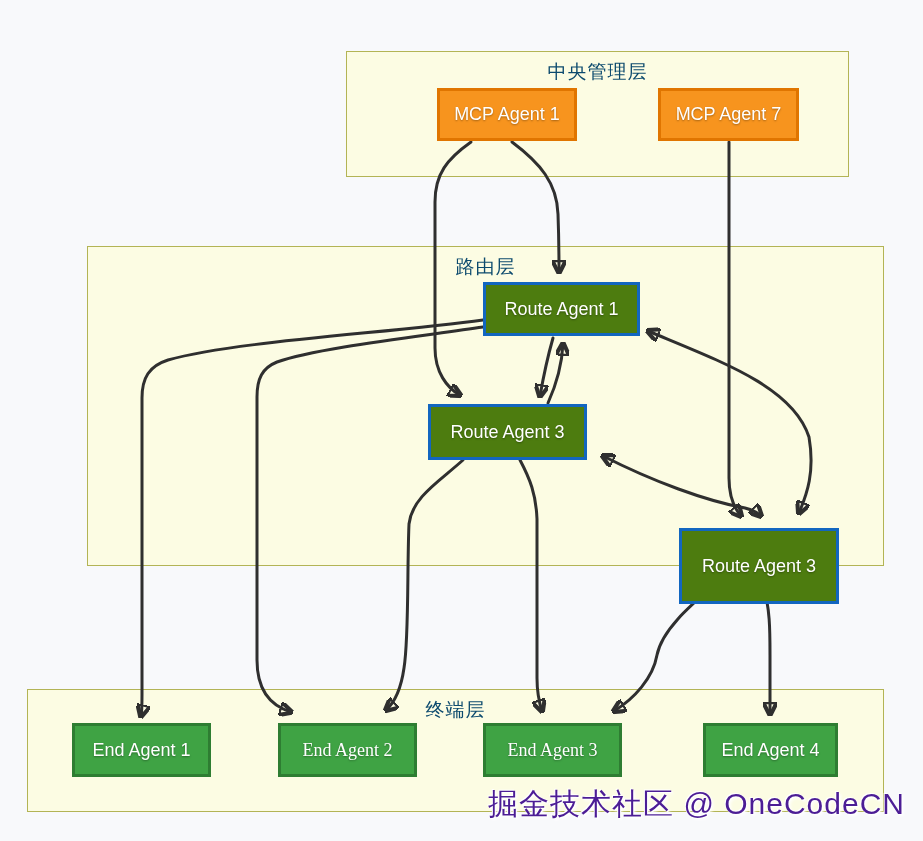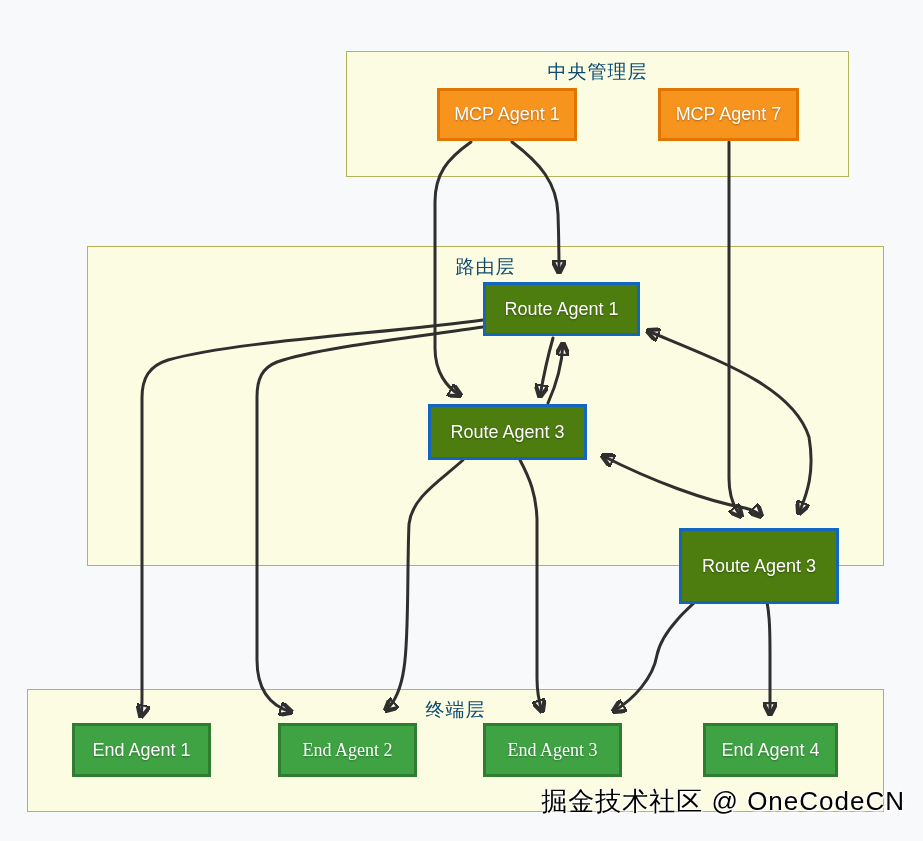--- a/index.html
+++ b/index.html
@@ -26,21 +26,21 @@
   #node-route1{left:483px;top:282px;width:157px;height:54px;}
   #node-route2{left:428px;top:404px;width:159px;height:56px;}
   #node-route3{left:679px;top:528px;width:160px;height:76px;}
   #node-end1{left:72px;top:723px;width:139px;height:54px;}
   #node-end2{left:278px;top:723px;width:139px;height:54px;font-family:Liberation Serif, serif;}
   #node-end3{left:483px;top:723px;width:139px;height:54px;font-family:Liberation Serif, serif;}
   #node-end4{left:703px;top:723px;width:135px;height:54px;}
   svg.edges{position:absolute;left:0;top:0;width:923px;height:841px;pointer-events:none;}
   svg.edges path{stroke:#2f2f2f;stroke-width:3;fill:none;stroke-linecap:round;}
   .watermark{
-    position:absolute;right:18px;top:784px;font-size:26px;color:#000000;z-index:5;
+    position:absolute;right:18px;top:784px;font-size:30px;color:#4c1d95;z-index:5;
     text-shadow:1px 1px 0 #ffffff,-1px -1px 0 #ffffff,2px 2px 3px #ffffff;
     letter-spacing:1px;
   }
 </style>
 </head>
 <body>
 
 <div class="canvas">
 
   <div class="layer" id="layer-central">

